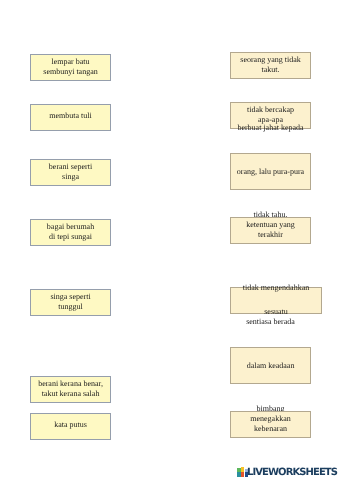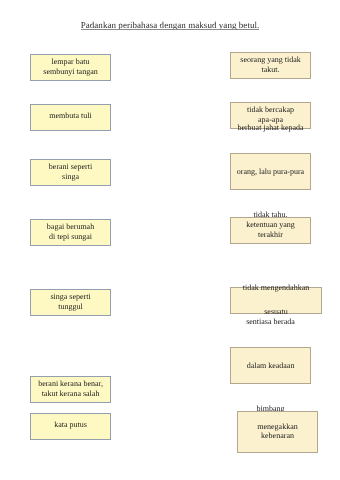--- a/index.html
+++ b/index.html
@@ -19,21 +19,20 @@
   .left{background:#dde2ee;border:1px solid #959eac;}
   .right{background:#fcf1ce;border:1px solid #b3a88f;}
   .logo{position:absolute;left:236.8px;top:467px;display:flex;align-items:flex-end;}
   .logo-text{font-family:"DejaVu Sans",sans-serif;font-weight:bold;font-size:10px;letter-spacing:-0.92px;
              color:#1b3d5e;line-height:8px;margin-left:-0.6px;}
 </style>
 <style>.left{background:#fef9c3;border-color:#959eac;}.right{background:#fcf1ce;border-color:#b3a88f;}.box{color:#1c1c1c;}.title{color:#2f2f2f;}.title span:after{background:#8a8a8a;}.logo-text{color:#1b3d5e;}</style></head>
 <body style="background: rgb(255, 255, 255);">
 
 <div id="sheet">
-  <div class="title"><span>Padankan peribahasa dengan maksud yang betul.</span></div>
   <div id="left-col">
       <div class="box left" data-lines="2" style="left: 30px; top: 54px; width: 81px; height: 27px;">
         <span>lempar batu</span>
         <span>sembunyi tangan</span>
       </div>
       <div class="box left" data-lines="1" style="left: 30px; top: 104px; width: 81px; height: 27px;">
         <span>membuta tuli</span>
       </div>
       <div class="box left" data-lines="2" style="left: 30px; top: 159px; width: 81px; height: 27px;">
         <span>berani seperti</span>
@@ -75,18 +74,29 @@
       </div>
       <div class="box right" data-lines="2" style="left: 230px; top: 287px; width: 92px; height: 27px; gap: 15px;">
         <span>tidak mengendahkan</span>
         <span>sesuatu</span>
       </div>
       <div class="box right" data-lines="3" style="left: 230px; top: 347px; width: 81px; height: 37px;">
         <span>sentiasa berada</span>
         <span>dalam keadaan</span>
         <span>bimbang</span>
       </div>
-      <div class="box right" data-lines="2" style="left: 230px; top: 411px; width: 81px; height: 42px; margin-left: 7px;">
+      <div class="box right" data-lines="2" style="left: 230px; top: 411px; width: 81px; height: 27px;">
         <span>menegakkan</span>
         <span>kebenaran</span>
       </div>
     </div>
+  <div class="logo">
+    <svg id="mark-icon" width="10.8" height="10" viewBox="0 0 10.8 10" shape-rendering="crispEdges">
+      <rect x="0" y="0.8" width="3.6" height="4.1" fill="#5cb85c"></rect>
+      <rect x="0" y="5.1" width="3.6" height="4.9" fill="#2a8f9e"></rect>
+      <rect x="4.1" y="0" width="3.1" height="4.9" fill="#f6c026"></rect>
+      <rect x="4.1" y="5.1" width="3.1" height="4.9" fill="#e4552b"></rect>
+      <rect x="7.6" y="2.0" width="3.2" height="2.9" fill="#9ab4dd"></rect>
+      <rect x="7.6" y="5.1" width="3.2" height="4.9" fill="#1f4e8c"></rect>
+    </svg>
+    <span class="logo-text">LIVEWORKSHEETS</span>
+  </div>
 </div>
 
 </body></html>

